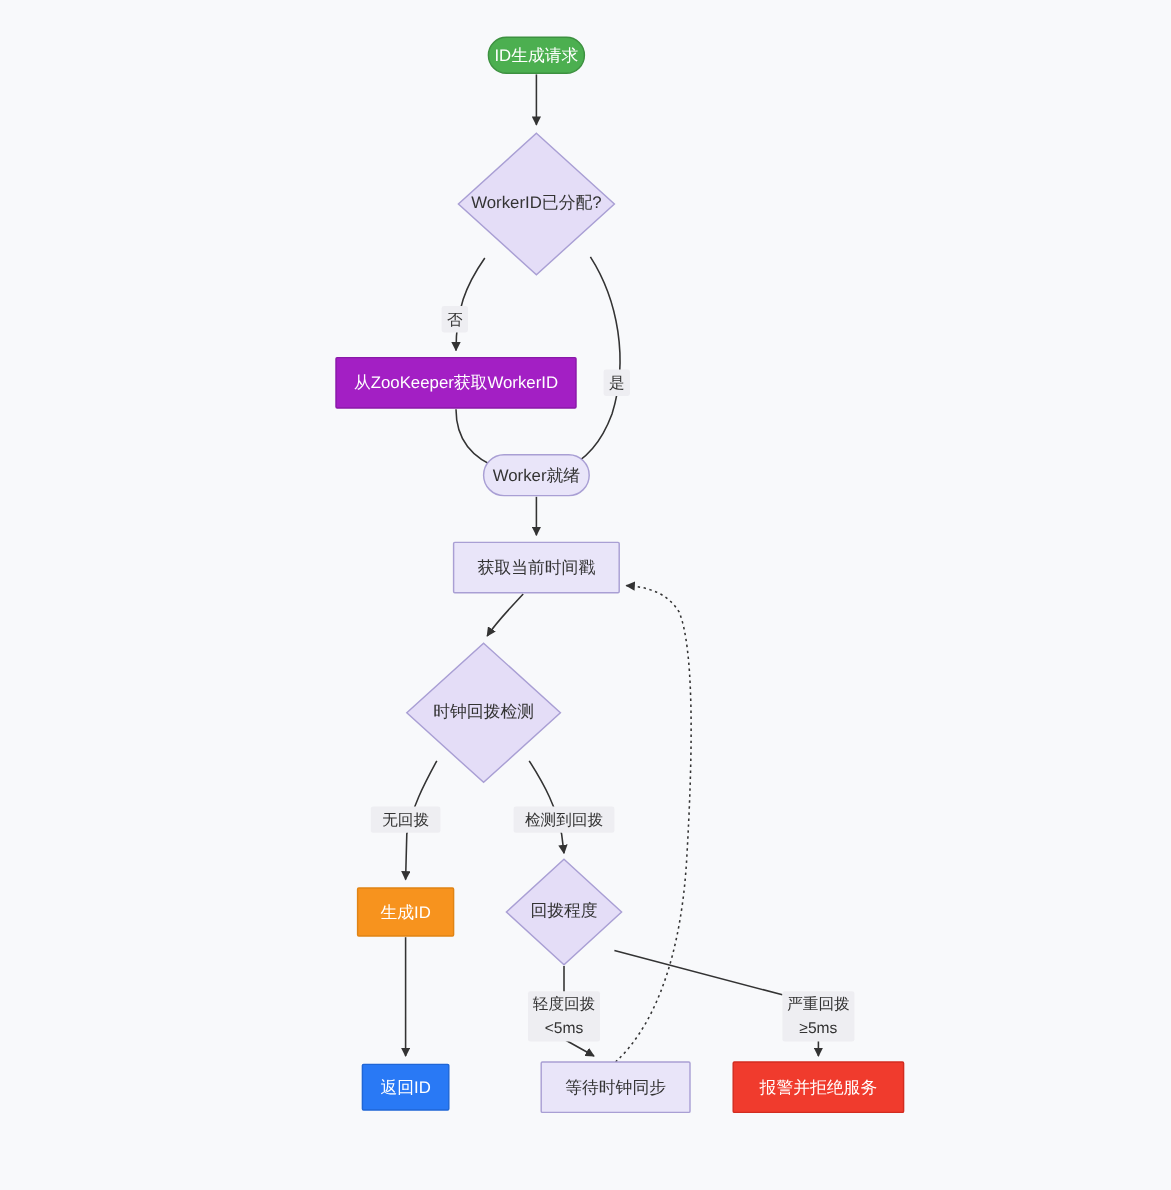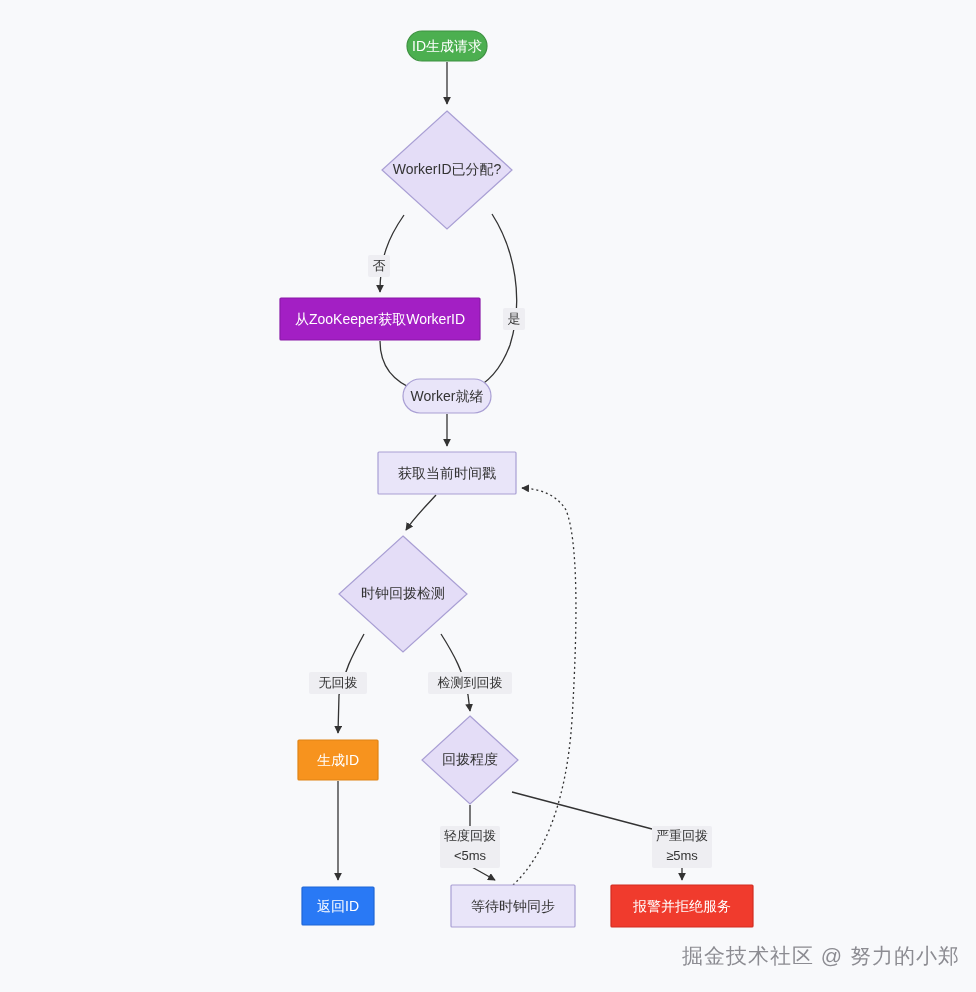--- a/index.html
+++ b/index.html
@@ -177,14 +177,13 @@
         <text class="node-label label-dark" x="513" y="907">等待时钟同步</text>
       </g>
 
       <g>
         <rect x="611" y="885" width="142" height="42" rx="1" ry="1" fill="#f03b2d" stroke="#d22c20" stroke-width="1.2"></rect>
         <text class="node-label label-light" x="682" y="907">报警并拒绝服务</text>
       </g>
     </g>
   </svg>
 
-  <div class="watermark">掘金技术社区 @ 努力的小郑</div>
 </div>
 
 </body></html>

